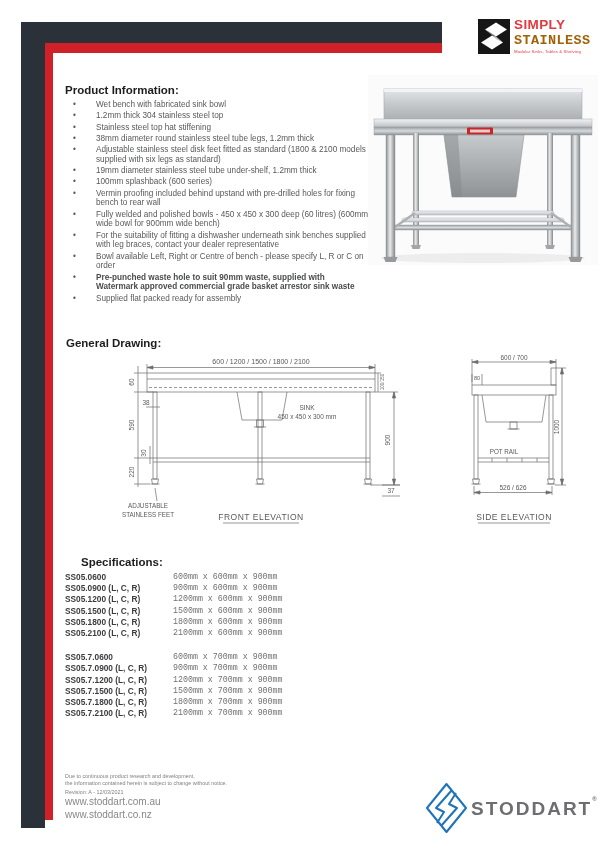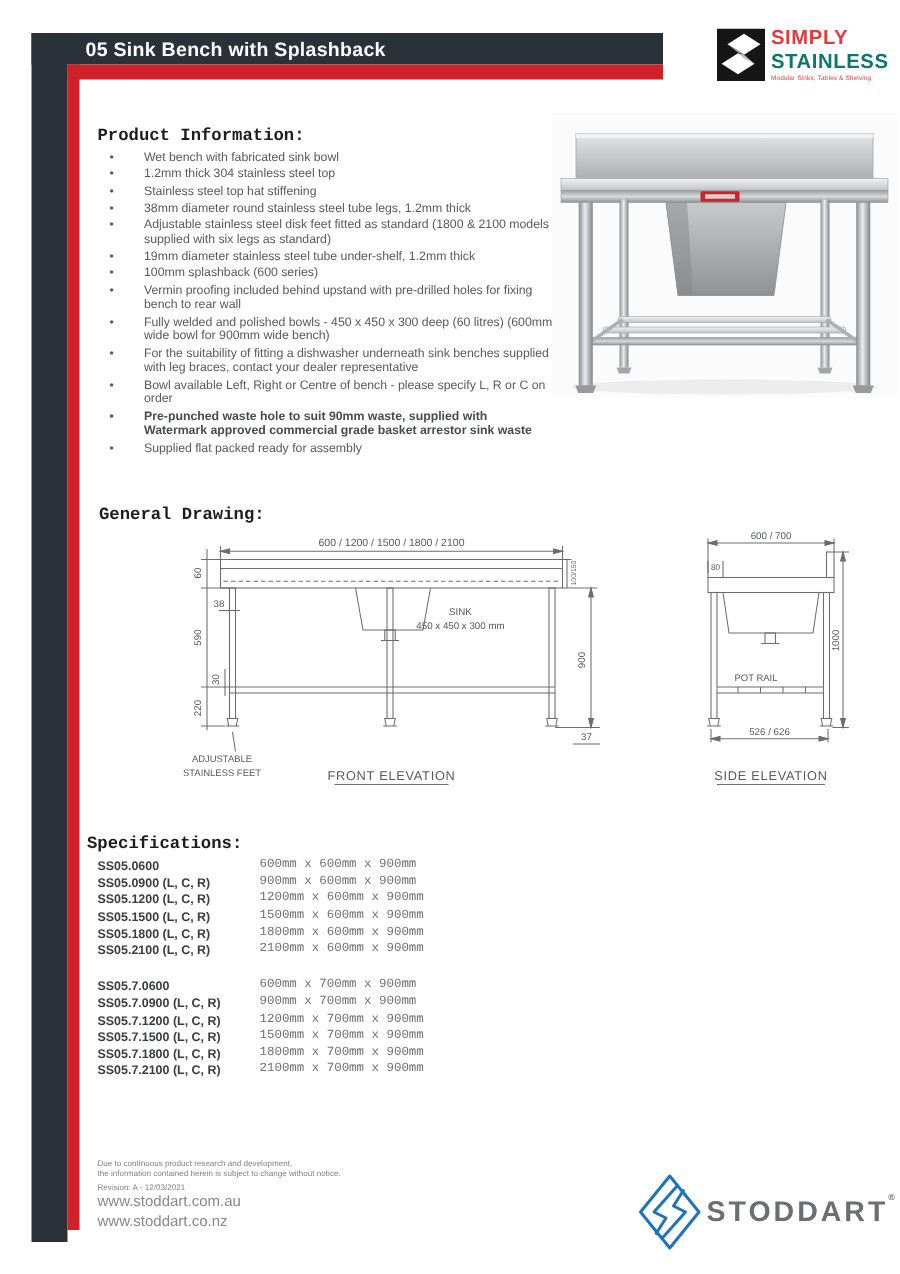--- a/index.html
+++ b/index.html
@@ -13,42 +13,42 @@
   .bar-red-h  { position:absolute; left:45px; top:43px; width:397px; height:10px; background:#cf2127; }
   .bar-red-v  { position:absolute; left:45px; top:43px; width:8px;  height:777px; background:#cf2127; }
   .doc-title  { position:absolute; left:57px; top:22px; height:21px; line-height:21px;
                 color:#ffffff; font-size:13px; font-weight:bold; letter-spacing:0.2px; }
 
   
   .brand { position:absolute; left:478px; top:18px; display:flex; align-items:flex-end; }
   .brand-mark { width:32px; height:35px; }
   .brand-text { margin-left:4px; line-height:1; }
   .brand-simply    { color:#e23a3e; font-size:13.5px; font-weight:bold; letter-spacing:0.4px; }
-  .brand-stainless { color:#0f766e; font-size:13.5px; font-weight:bold; letter-spacing:0.4px; margin-top:2px; }
+  .brand-stainless { color:#a16207; font-size:13.5px; font-weight:bold; letter-spacing:0.4px; margin-top:2px;font-family:Liberation Mono, monospace; }
   .brand-tagline   { color:#e23a3e; font-size:4.3px; margin-top:2.5px; letter-spacing:0.1px; }
 
   
-  .section-heading { position:absolute; color:#1d1d1f; font-size:11.5px; font-weight:bold;font-family:Liberation Mono, monospace; }
+  .section-heading { position:absolute; color:#1d1d1f; font-size:11.5px; font-weight:bold; }
   #h-product { left:65px; top:84px; }
   .bullets { position:absolute; left:65px; top:100px; width:304px; list-style:none; }
   .bullets li { position:relative; padding-left:31px; font-size:8.2px; line-height:9.7px;
                 color:#58595b; margin-bottom:1.6px; }
   .bullets li::before { content:"•"; position:absolute; left:8px; top:0; color:#58595b; }
   .bullets li.bold { font-weight:bold; color:#4a4b4d; }
 
   
   .photo { position:absolute; left:368px; top:75px; width:230px; height:190px; }
 
   
   #h-drawing { left:66px; top:337px; }
   .drawing { position:absolute; left:60px; top:352px; width:515px; height:200px; }
   .drawing text { font-family:"Liberation Sans", sans-serif; fill:#58595b; }
 
   
-  #h-specs { left:58px; top:556px; }
+  #h-specs { left:81px; top:556px; }
   .specs { position:absolute; left:65px; top:572px; width:320px; }
   .spec-group { margin-bottom:13px; }
   .spec-row { display:flex; height:11.2px; align-items:flex-start; }
   .spec-code { width:108px; font-size:8.3px; font-weight:bold; color:#3b3c3e; }
   .spec-size { font-size:8.3px; color:#6f7072;font-family:Liberation Mono, monospace; }
 
   
   .fineprint { position:absolute; left:65px; color:#808184; font-size:5.4px; line-height:7px; }
   #fine1 { top:773px; } #fine2 { top:780px; } #fine3 { top:789px; }
   .site { position:absolute; left:65px; color:#87888a; font-size:10px; text-decoration:none; }
@@ -60,21 +60,20 @@
 </style>
 </head>
 <body>
 
 <div class="page">
 
   <div class="bar-dark-v"></div>
   <div class="bar-red-v"></div>
   <div class="bar-dark-h"></div>
   <div class="bar-red-h"></div>
-  <div class="doc-title">05 Sink Bench with Splashback</div>
 
   <div class="brand">
     <svg class="brand-mark" viewBox="0 0 32 35">
       <rect x="0" y="0" width="32" height="35" fill="#161616"></rect>
       <polygon points="18,3.5 29,10.5 18,17.5 7,10.5" fill="#ffffff"></polygon>
       <polygon points="18,17.5 14,16 7,10.5 14,14.5" fill="#9a9da0"></polygon>
       <polygon points="14,16.5 25,23.5 14,30.5 3,23.5" fill="#ffffff"></polygon>
       <polygon points="14,16.5 18,17.5 25,23.5 18,20" fill="#c2c5c7"></polygon>
     </svg>
     <div class="brand-text">

